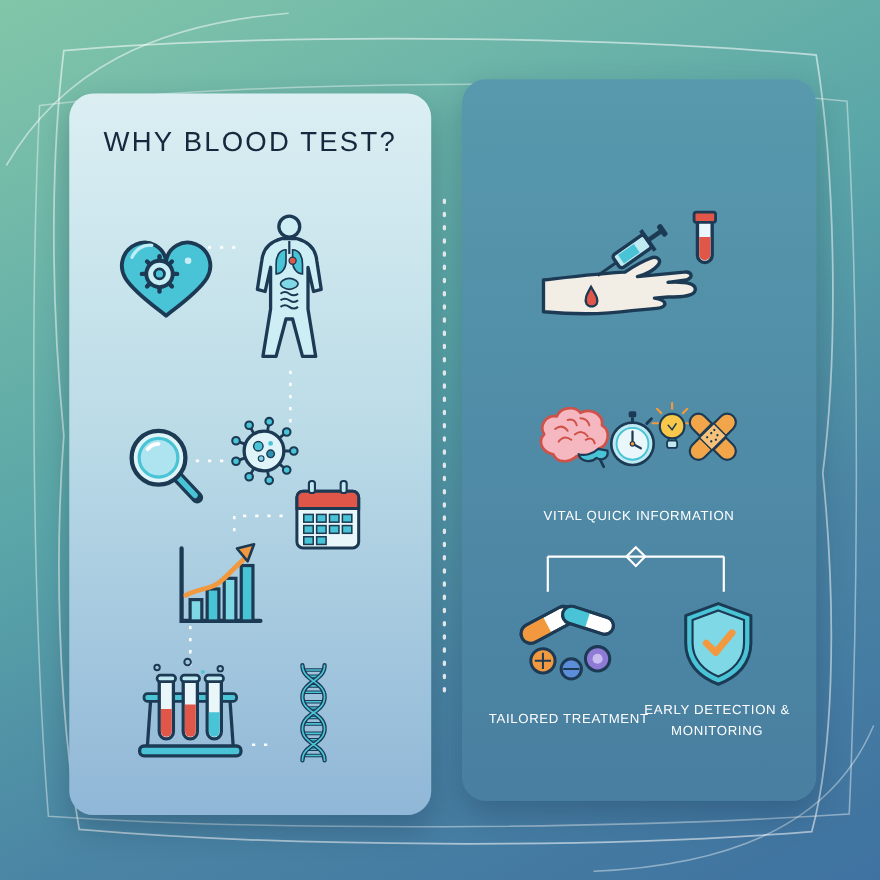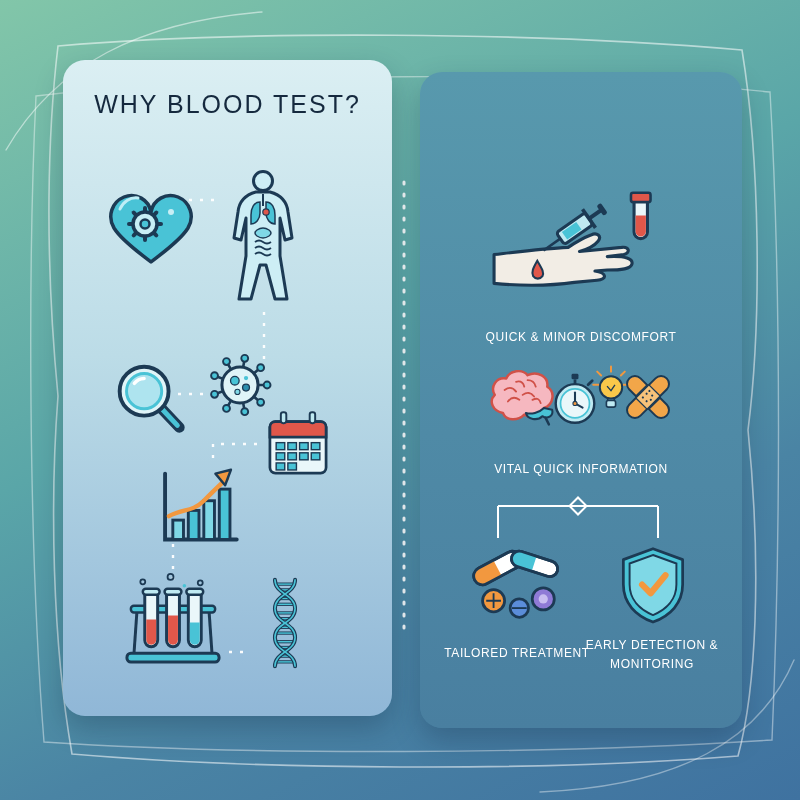--- a/index.html
+++ b/index.html
@@ -4,21 +4,21 @@
 <style>
   html,body{margin:0;padding:0;background:#33618f;}
   .stage{
     position:relative;width:800px;height:800px;overflow:hidden;
     font-family:"Liberation Sans",sans-serif;
     background:linear-gradient(155deg,#82c6a9 0%,#5aa6a8 42%,#4a84a4 70%,#3f72a0 100%);
   }
   .bg-decor{position:absolute;inset:0;width:800px;height:800px;pointer-events:none;}
   .panel{position:absolute;border-radius:22px;}
   .panel-left{
-    left:63px;top:60px;width:329px;height:656px;
+    left:63px;top:85px;width:329px;height:656px;
     background:linear-gradient(180deg,#dbeff3 0%,#bcdce7 45%,#90b7d7 100%);
     box-shadow:0 12px 28px rgba(18,40,66,0.28);
   }
   .panel-right{
     left:420px;top:72px;width:322px;height:656px;
     background:linear-gradient(180deg,#5899ad 0%,#4f8aa6 55%,#497fa0 100%);
     box-shadow:0 12px 28px rgba(18,40,66,0.28);
   }
   .panel-title{
     position:absolute;top:30px;left:0;right:0;text-align:center;
@@ -276,21 +276,20 @@
           <rect x="70" y="57" width="34" height="14" rx="3" fill="#bfeaf2" stroke="#1c3a54" stroke-width="3"></rect>
           <rect x="75" y="59.5" width="17" height="9" fill="#49c3d6"></rect>
           <line x1="104" y1="53" x2="104" y2="75" stroke="#1c3a54" stroke-width="3.5"></line>
           <line x1="104" y1="64" x2="118" y2="64" stroke="#1c3a54" stroke-width="4"></line>
           <rect x="117" y="58" width="5" height="12" rx="2" fill="#1c3a54"></rect>
         </g>
         <path d="M44 74 C40 81 38 85 40 89 A5.5 5.5 0 0 0 49 89 C51 85 48 81 44 74 Z" fill="#e0574a" stroke="#1c3a54" stroke-width="2"></path>
       </svg>
     </div>
 
-    <div class="caption cap-1">QUICK &amp; MINOR DISCOMFORT</div>
 
     <div class="icon i-brain">
       <svg viewBox="0 0 100 90">
         <path d="M28 62 C16 60 10 48 18 40 C12 30 20 18 32 20 C36 10 52 8 58 16 C70 10 84 18 82 30 C92 36 90 52 78 56 C76 66 62 70 54 64 C46 72 32 72 28 62 Z" fill="#f6b8c0" stroke="#d05148" stroke-width="3" stroke-linejoin="round"></path>
         <path d="M30 34 q8 -6 14 2 M44 24 q8 -2 10 6 M58 22 q8 0 10 8 M34 48 q6 -8 14 -2 M52 40 q8 -6 14 2 M64 46 q8 -4 10 4" fill="none" stroke="#d05148" stroke-width="2.2" stroke-linecap="round"></path>
         <path d="M56 62 C58 70 70 72 76 66 C82 70 90 66 88 58 L78 56 C72 62 62 64 56 62 Z" fill="#49c3d6" stroke="#1c3a54" stroke-width="2.5" stroke-linejoin="round"></path>
         <path d="M80 68 L84 76" stroke="#1c3a54" stroke-width="3" stroke-linecap="round"></path>
       </svg>
     </div>
 

